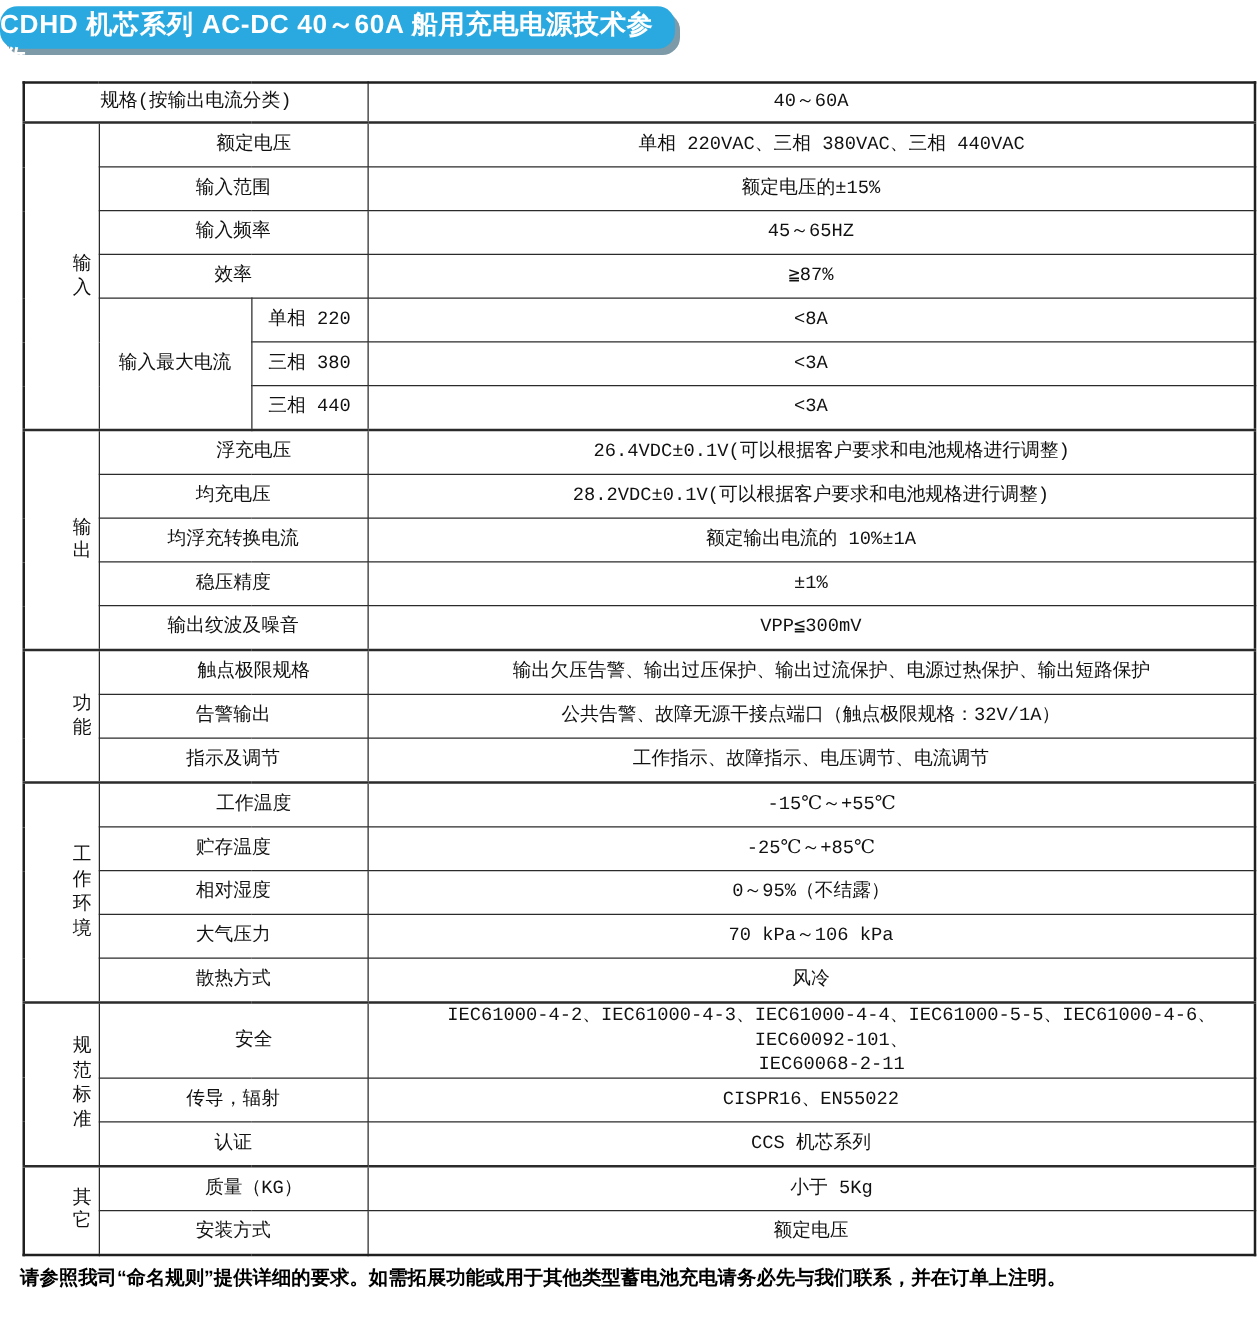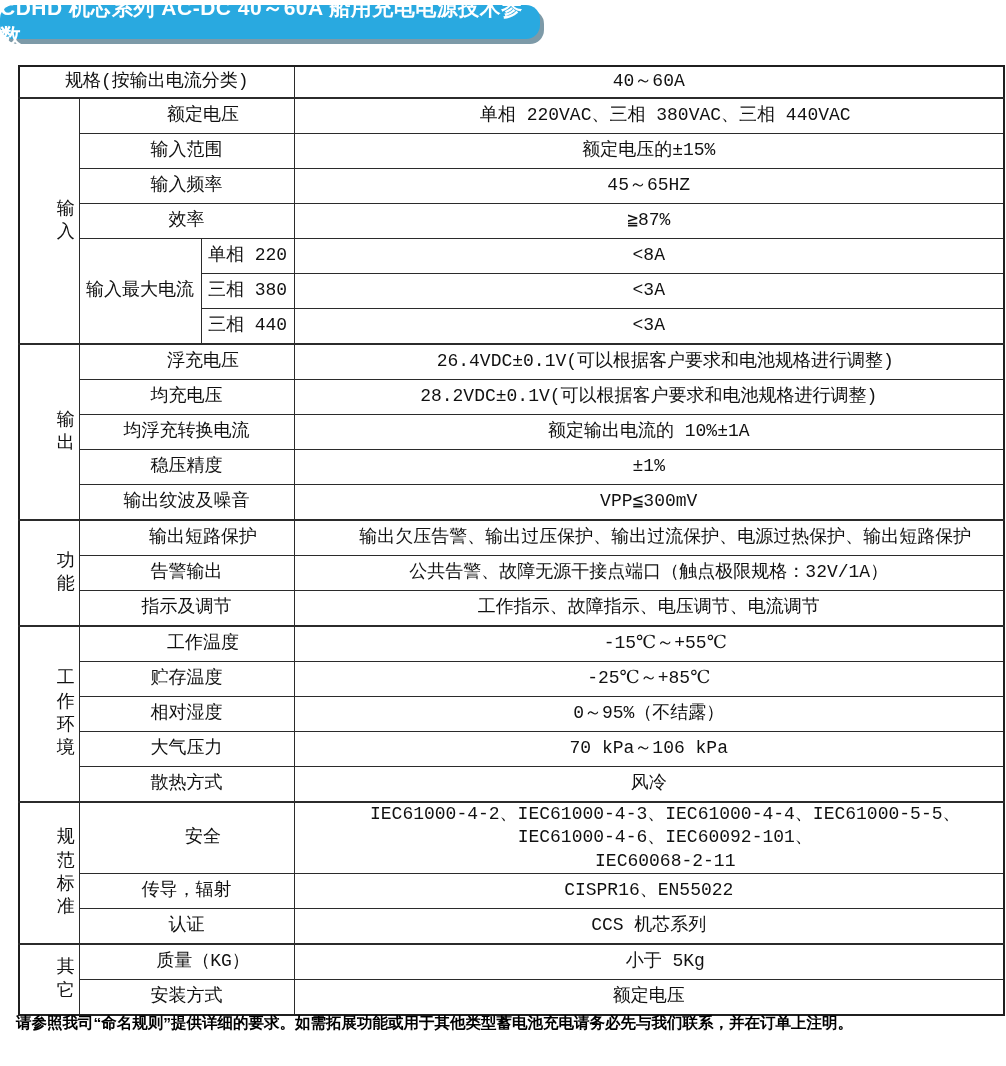--- a/index.html
+++ b/index.html
@@ -8,32 +8,32 @@
     font-family:"Liberation Sans", sans-serif; color:#000;
   }
 
   
   .banner {
     position:absolute; left:0; top:5px;
     width:540px; height:34px;
     background:#29a9e0;
     border-radius:14px;
     box-shadow:4px 5px 0 0 #7d9aa8;
-    display:flex; align-items:center; justify-content:center;
+    display:flex; align-items:flex-start; justify-content:center;
     color:#ffffff; font-weight:bold; font-size:21px;
     font-family:"Liberation Sans", sans-serif;
     letter-spacing:0.5px;
   }
 
   
   table.spec {
     position:absolute; left:18px; top:65px;
     width:987px; border-collapse:collapse; table-layout:fixed;
     font-family:"Liberation Mono","DejaVu Serif", monospace;
-    font-size:18px; color:#111;
+    font-size:15px; color:#111;
   }
   table.spec { border:2px solid #1f1f1f; }
   table.spec td {
     border:1px solid #2b2b2b;
     text-align:center; vertical-align:middle;
     height:34px; padding:0 3px; line-height:1.3;
     overflow:hidden;
   }
   tr.first-row td { height:30px; }
   tr.sec td { border-top-width:2px;padding-left:36px; }   
@@ -119,21 +119,21 @@
     <td colspan="2">稳压精度</td>
     <td>±1%</td>
   </tr>
   <tr>
     <td colspan="2">输出纹波及噪音</td>
     <td>VPP≦300mV</td>
   </tr>
 
   <tr class="sec">
     <td rowspan="3" class="group">功能</td>
-    <td colspan="2">输出短路保护</td>
+    <td colspan="2">触点极限规格</td>
     <td class="val-left">输出欠压告警、输出过压保护、输出过流保护、电源过热保护、输出短路保护</td>
   </tr>
   <tr>
     <td colspan="2">告警输出</td>
     <td>公共告警、故障无源干接点端口（触点极限规格：32V/1A）</td>
   </tr>
   <tr>
     <td colspan="2">指示及调节</td>
     <td>工作指示、故障指示、电压调节、电流调节</td>
   </tr>

